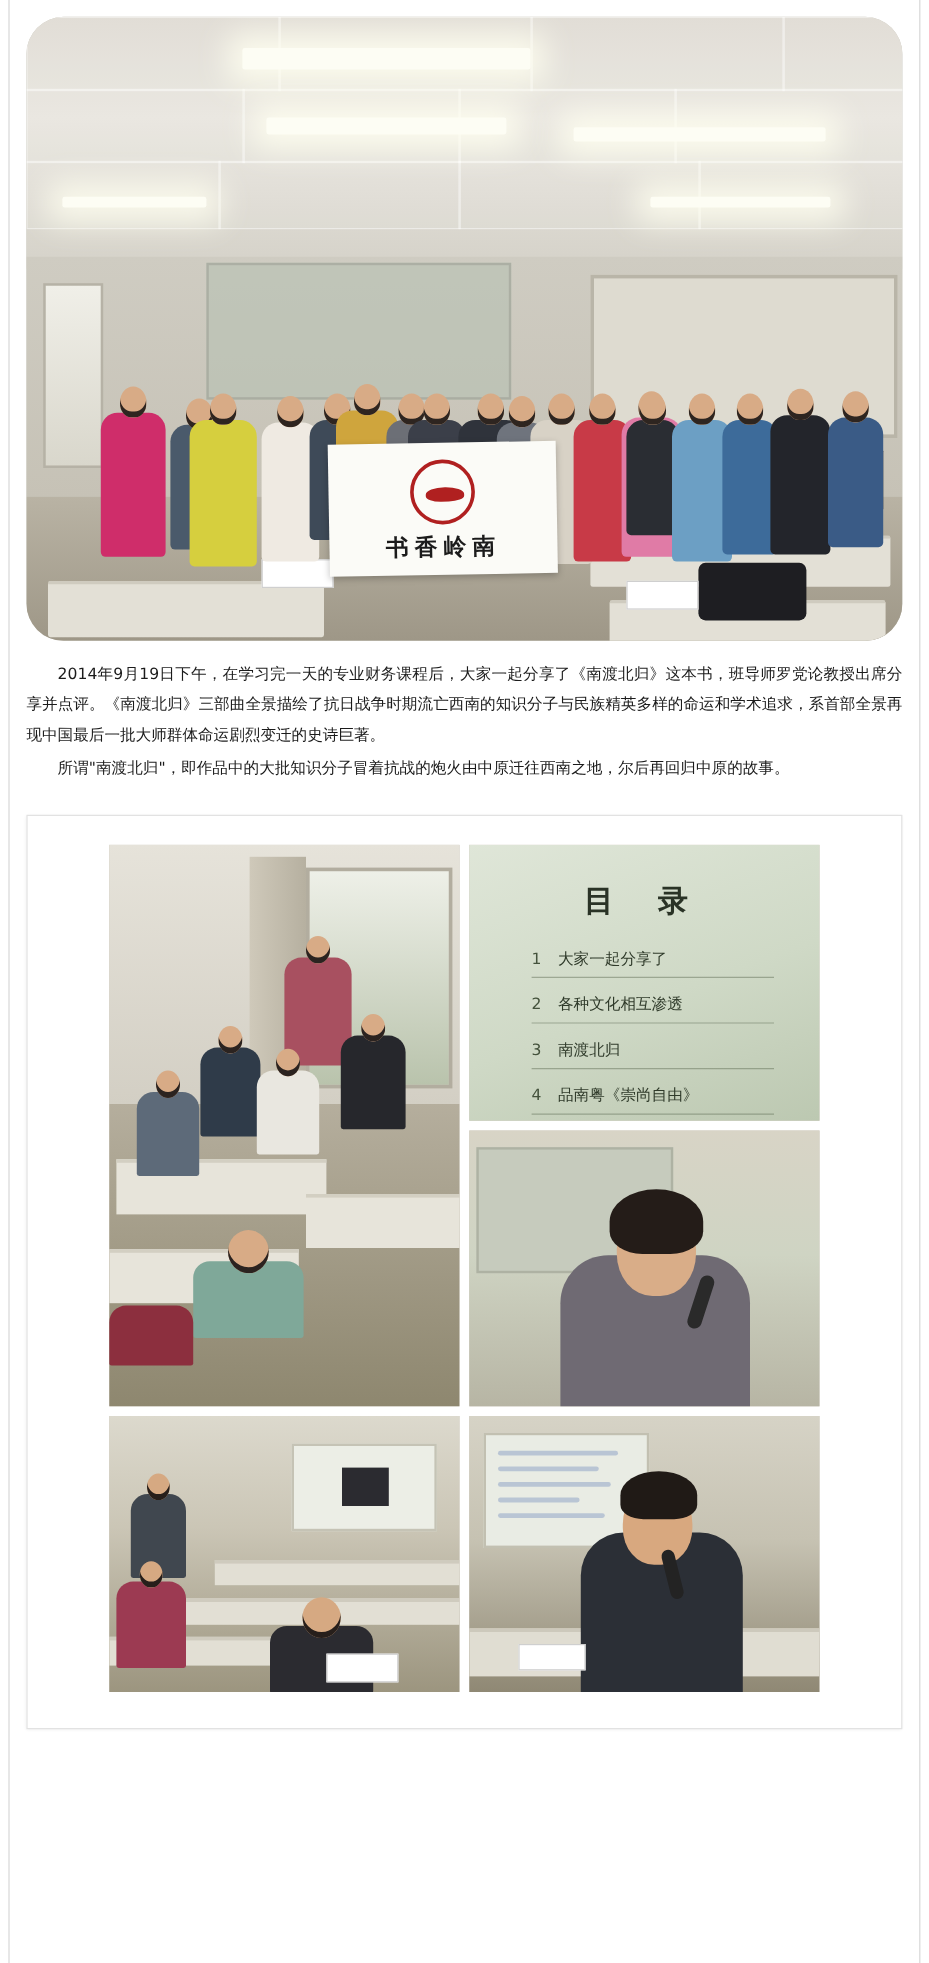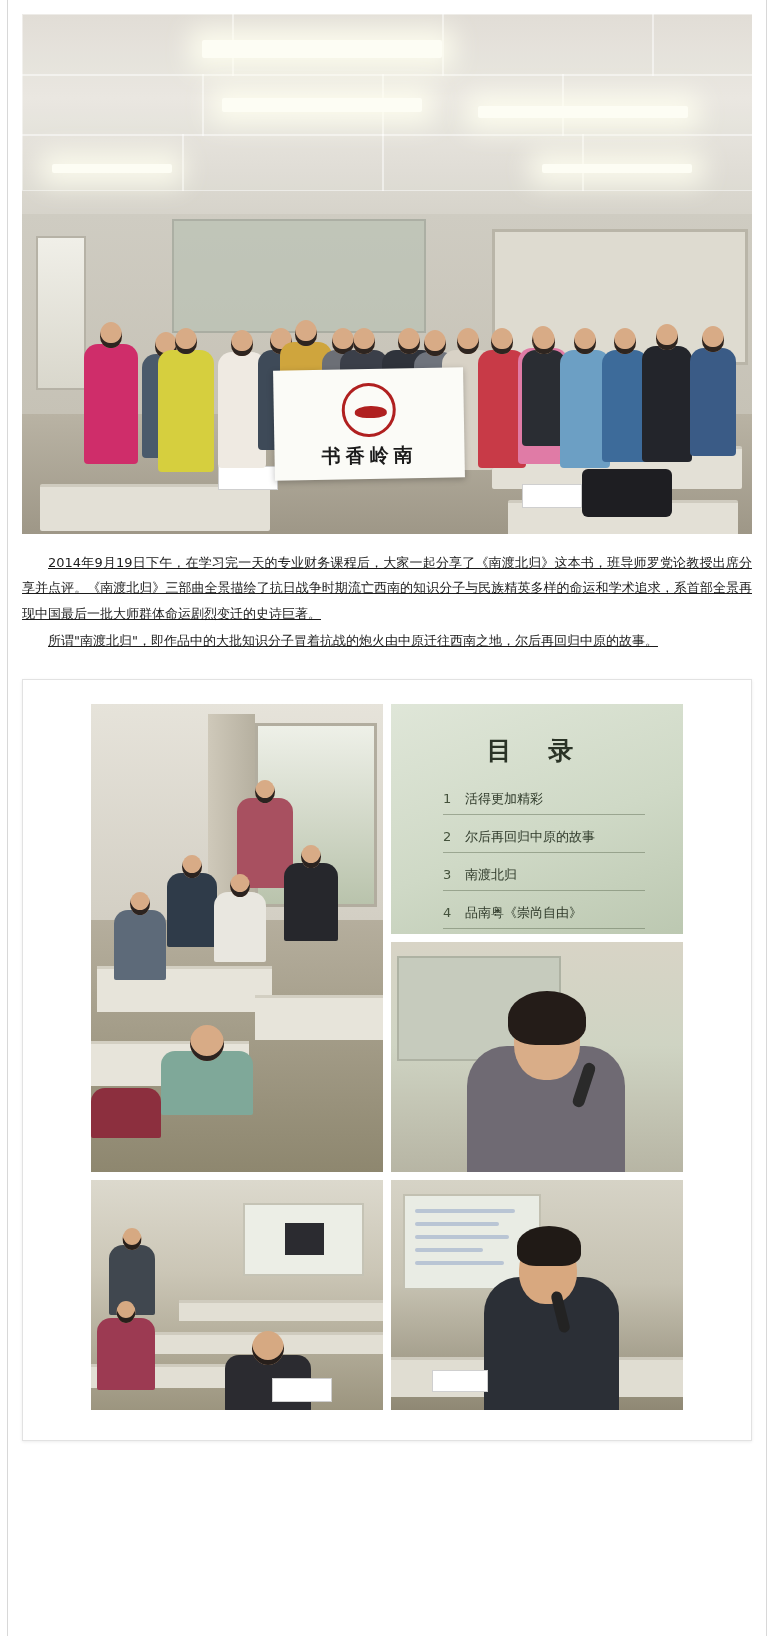--- a/index.html
+++ b/index.html
@@ -35,20 +35,21 @@
   }
 
   
   .group-photo {
     position: relative;
     width: 730px;
     height: 520px;
     margin: 4px 0 0 0;
     overflow: hidden;
     background: #c9c7bd;
+    border-radius: 31px;
   }
   .gp-ceiling {
     position: absolute; left: 0; top: 0; width: 100%; height: 210px;
     background: linear-gradient(180deg, #dedad2 0%, #e8e5de 40%, #d5d2c9 100%);
   }
   .gp-ceiling .tile {
     position: absolute;
     border: 1px solid rgba(255,255,255,0.45);
     background: rgba(255,255,255,0.10);
   }
@@ -152,21 +153,20 @@
     font-size: 13px;
     line-height: 1.95;
     font-family: "DejaVu Sans", sans-serif;
     text-align: justify;
   }
   .article p {
     margin: 0 0 2px 0;
   }
   .article p.indent {
     text-indent: 2em;
-    text-decoration: underline;
   }
 
   
   .collage {
     margin: 26px 0 0 0;
     width: 730px;
     box-sizing: border-box;
     border: 1px solid #e2e2e2;
     background: #ffffff;
     padding: 24px 26px 30px 26px;
@@ -386,24 +386,24 @@
           <div class="p1-person" style="left:24%;top:74%;width:92px;height:64px;background:#7fa899;">
               <span class="head" style="top:-26px;width:34px;height:36px;"></span>
             </div>
           <div class="p1-person" style="left:0%;top:82%;width:70px;height:50px;background:#8c2f3e;"></div>
         </div>
 
         <div class="ph">
           <div class="toc">
             <div class="toc-title">目 录</div>
             <div class="toc-item" style="top:86px;">
-              <span class="num">1</span><span>活得更加精彩</span>
+              <span class="num">1</span><span>大家一起分享了</span>
             </div>
             <div class="toc-item" style="top:124px;">
-              <span class="num">2</span><span>尔后再回归中原的故事</span>
+              <span class="num">2</span><span>各种文化相互渗透</span>
             </div>
             <div class="toc-item" style="top:162px;">
               <span class="num">3</span><span>南渡北归</span>
             </div>
             <div class="toc-item" style="top:200px;">
               <span class="num">4</span><span>品南粤《崇尚自由》</span>
             </div>
           </div>
         </div>
 

